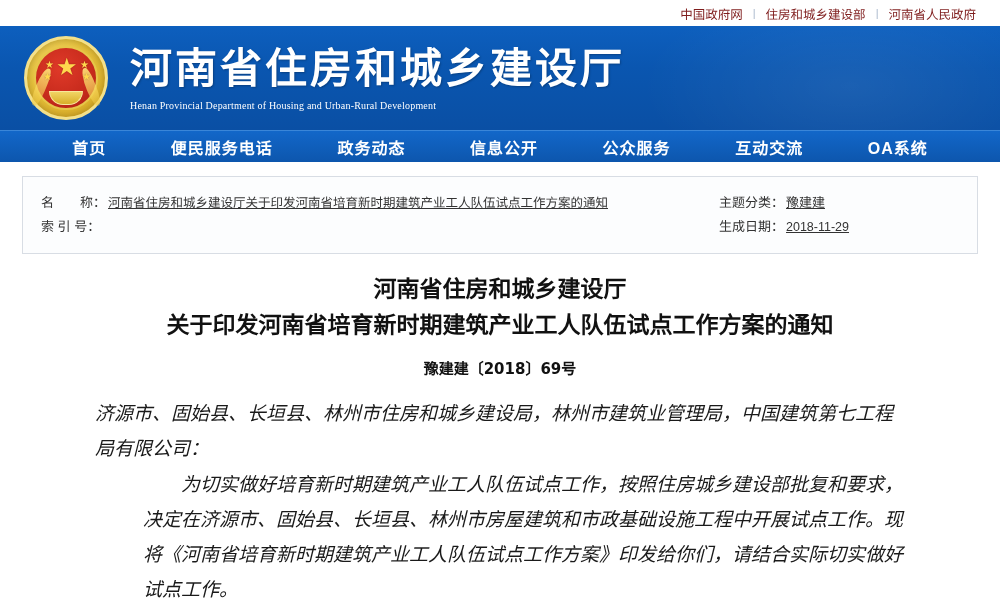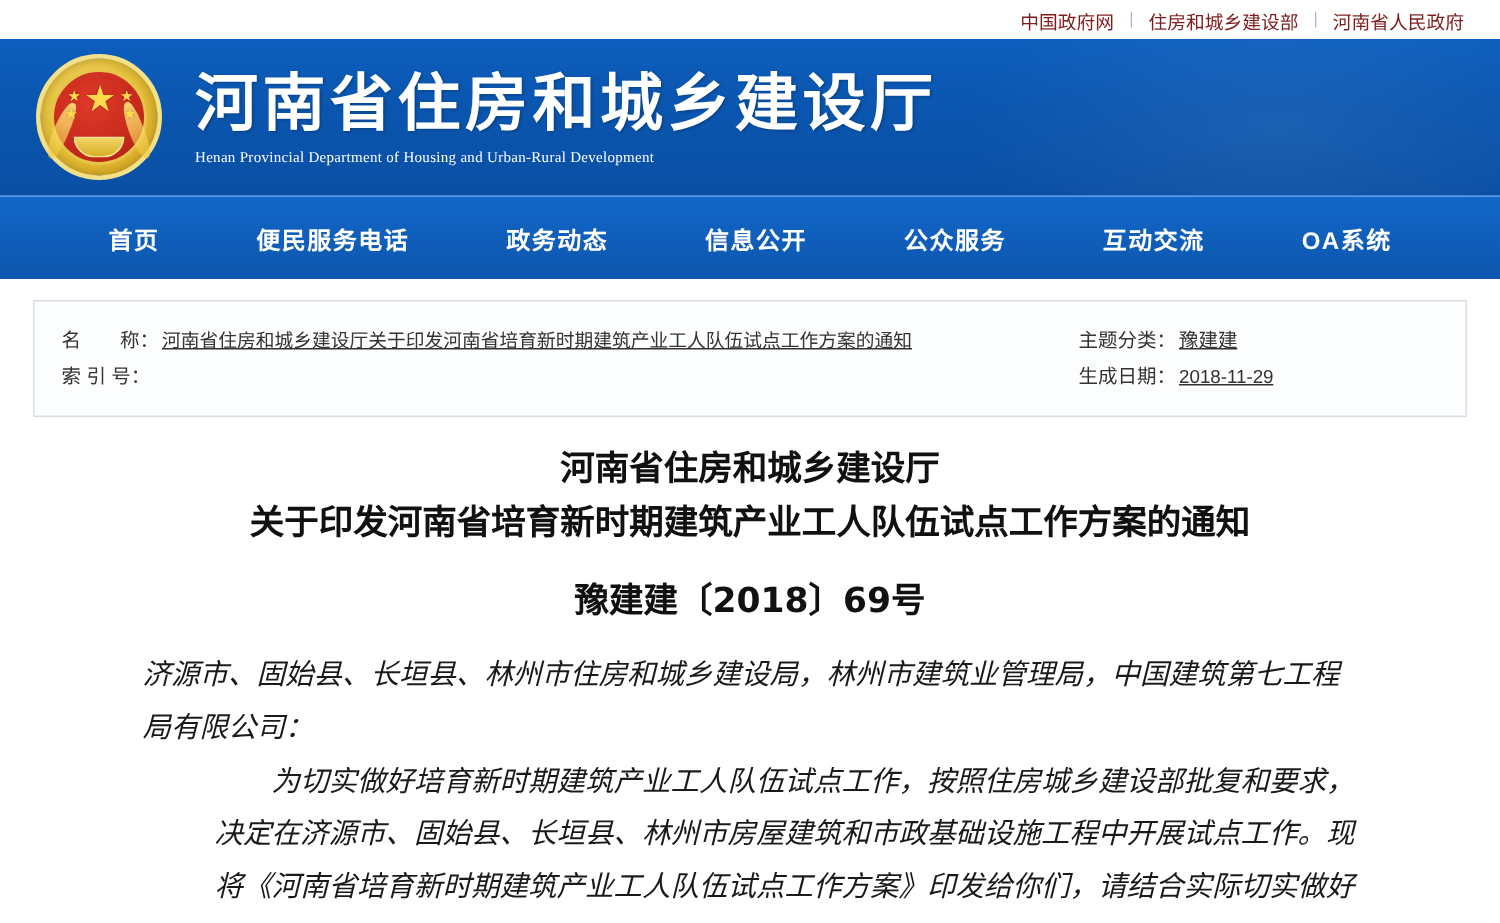--- a/index.html
+++ b/index.html
@@ -125,21 +125,21 @@
   }
   .banner-sub {
     font-size: 10px;
     letter-spacing: 0.2px;
     margin-top: 6px;
     font-family: "Liberation Serif", "DejaVu Serif", serif;
   }
 
   
   .nav {
-    height: 56px;
+    height: 32px;
     background: linear-gradient(180deg, #1267c9 0%, #0d56ad 100%);
     border-top: 1px solid #3a86d8;
     display: flex;
     align-items: stretch;
     justify-content: space-between;
     padding: 0 40px;
   }
   .nav-item {
     flex: 1 1 auto;
     display: flex;
@@ -202,21 +202,21 @@
   .doc-title {
     text-align: center;
     font-size: 23px;
     font-weight: bold;
     line-height: 1.55;
     color: #111;
     font-family: "DejaVu Sans", "Liberation Sans", sans-serif;
   }
   .doc-number {
     text-align: center;
-    font-size: 23px;
+    font-size: 15px;
     font-weight: bold;
     margin-top: 14px;
     color: #111;
     font-family: "DejaVu Sans", "Liberation Sans", sans-serif;
   }
   .doc-body {
     margin-top: 18px;
     font-size: 19px;
     line-height: 1.85;
     color: #1a1a1a;

